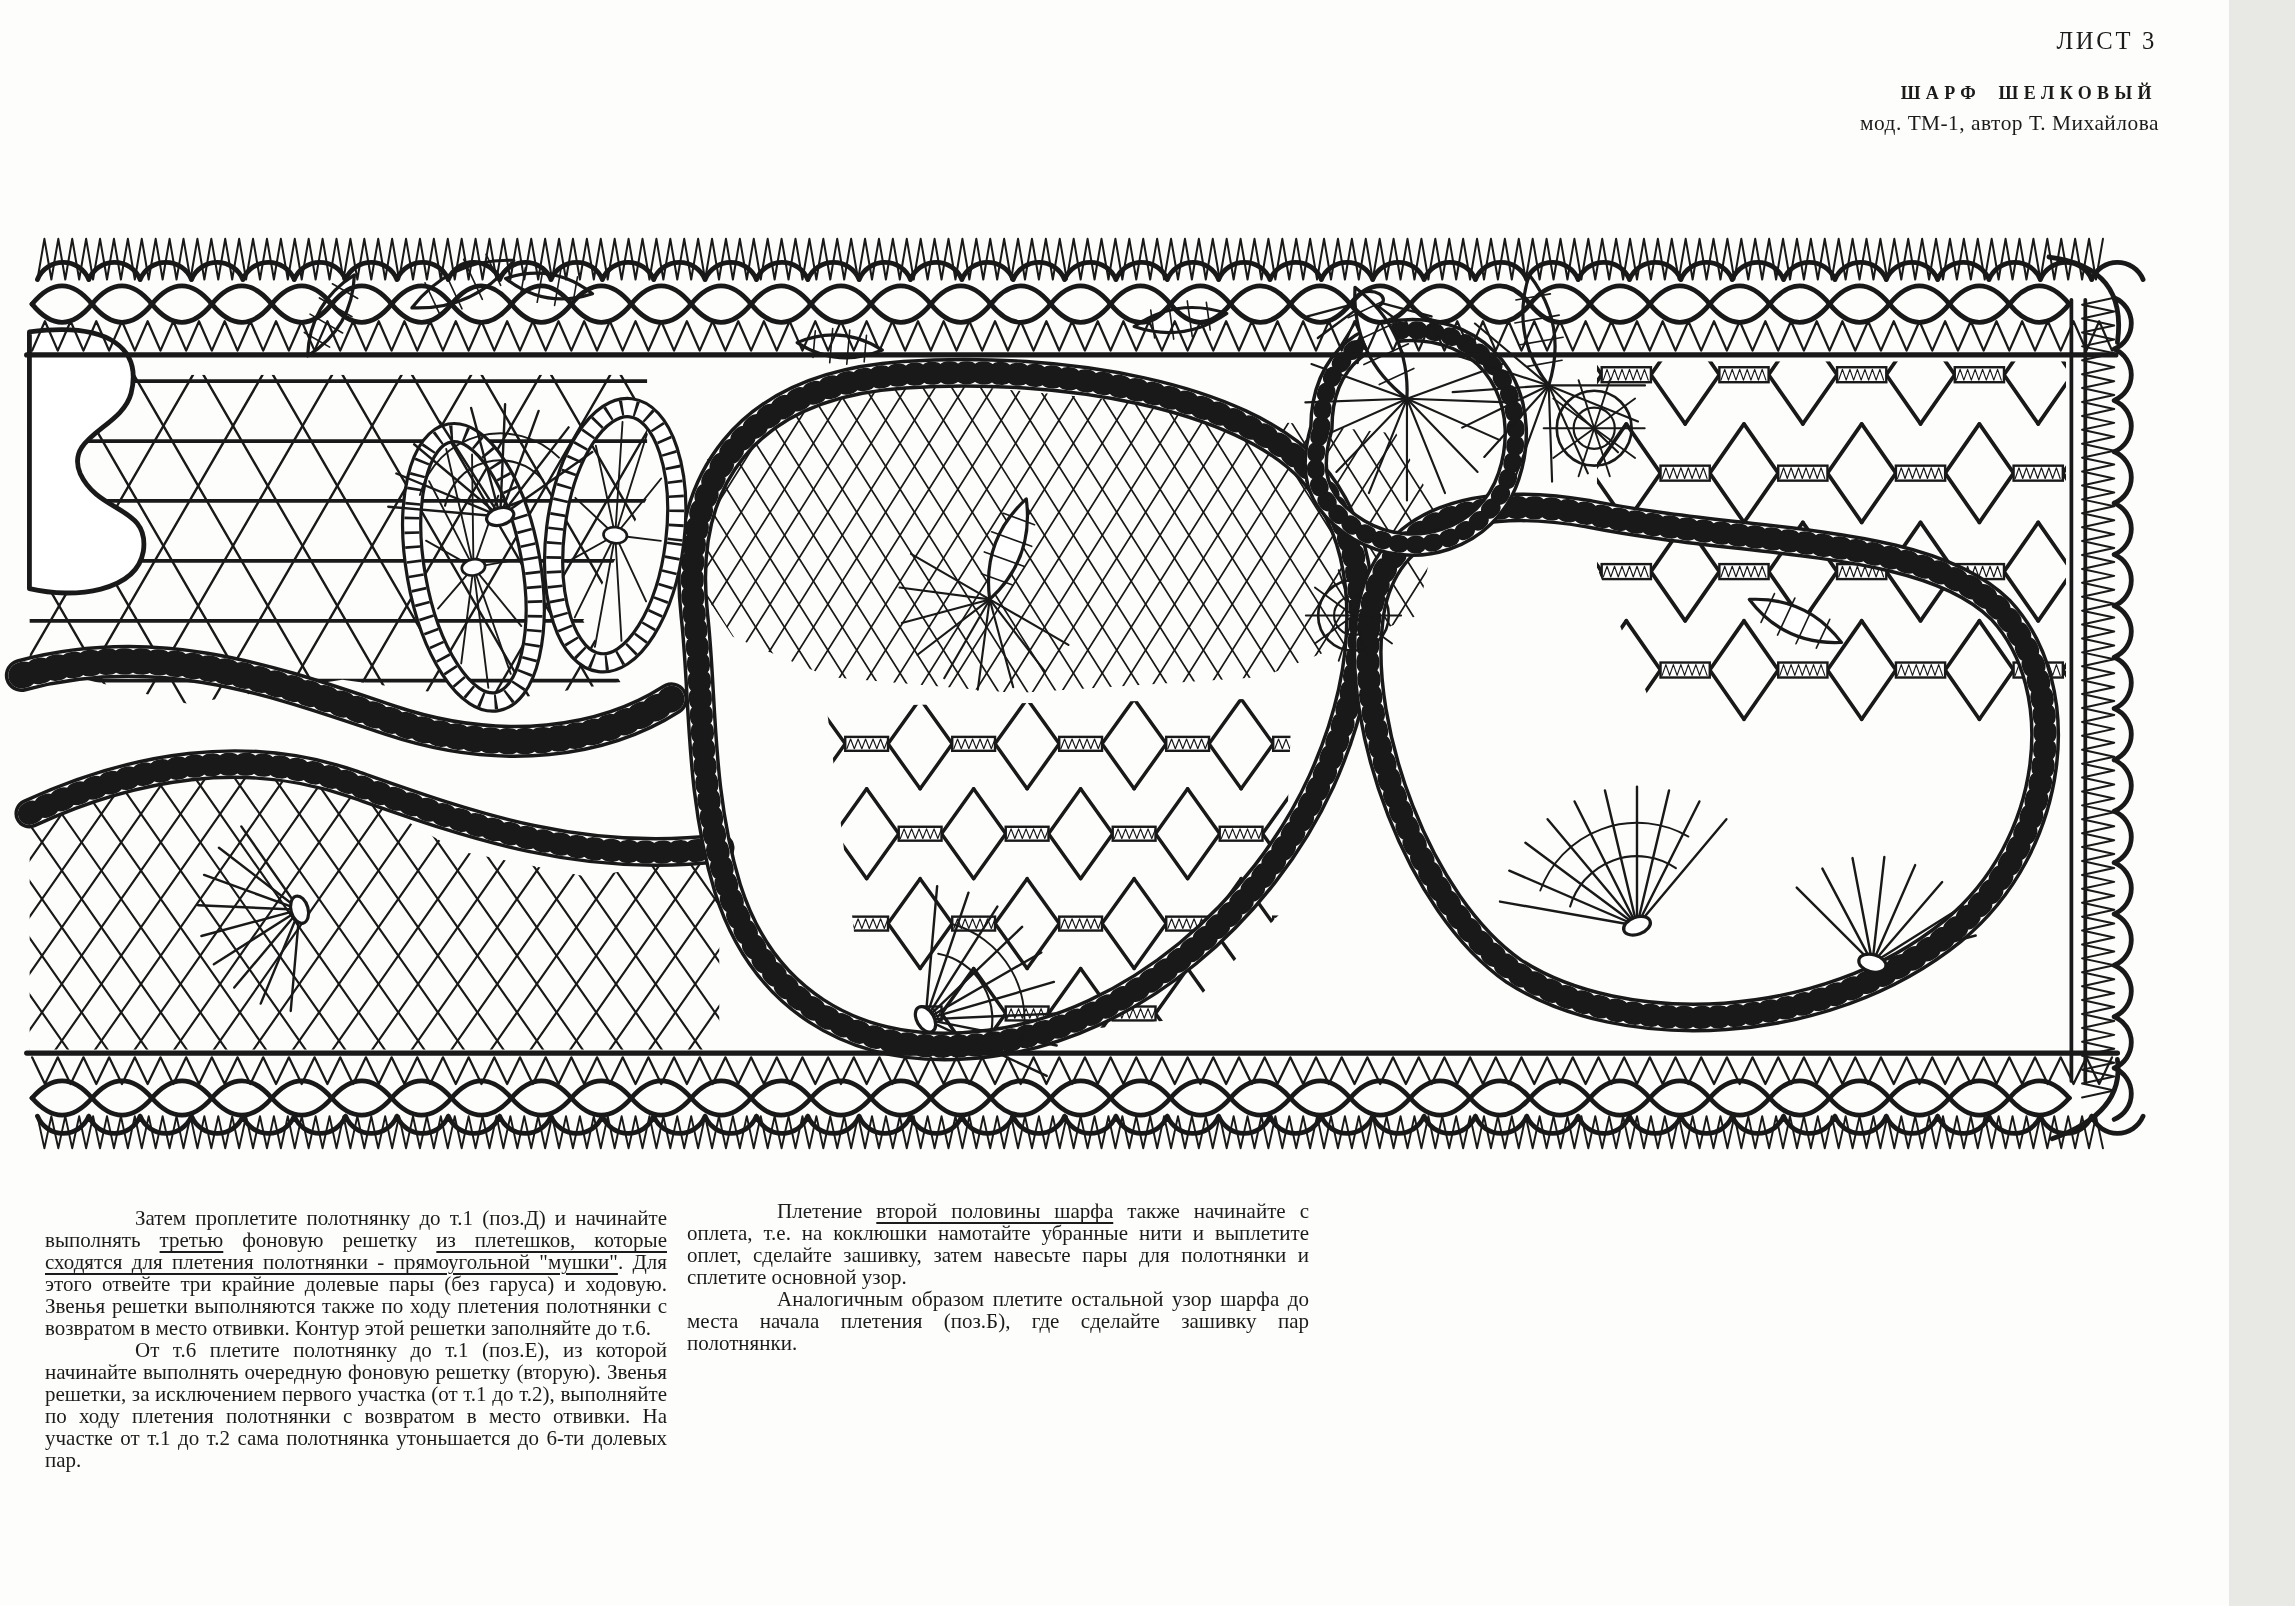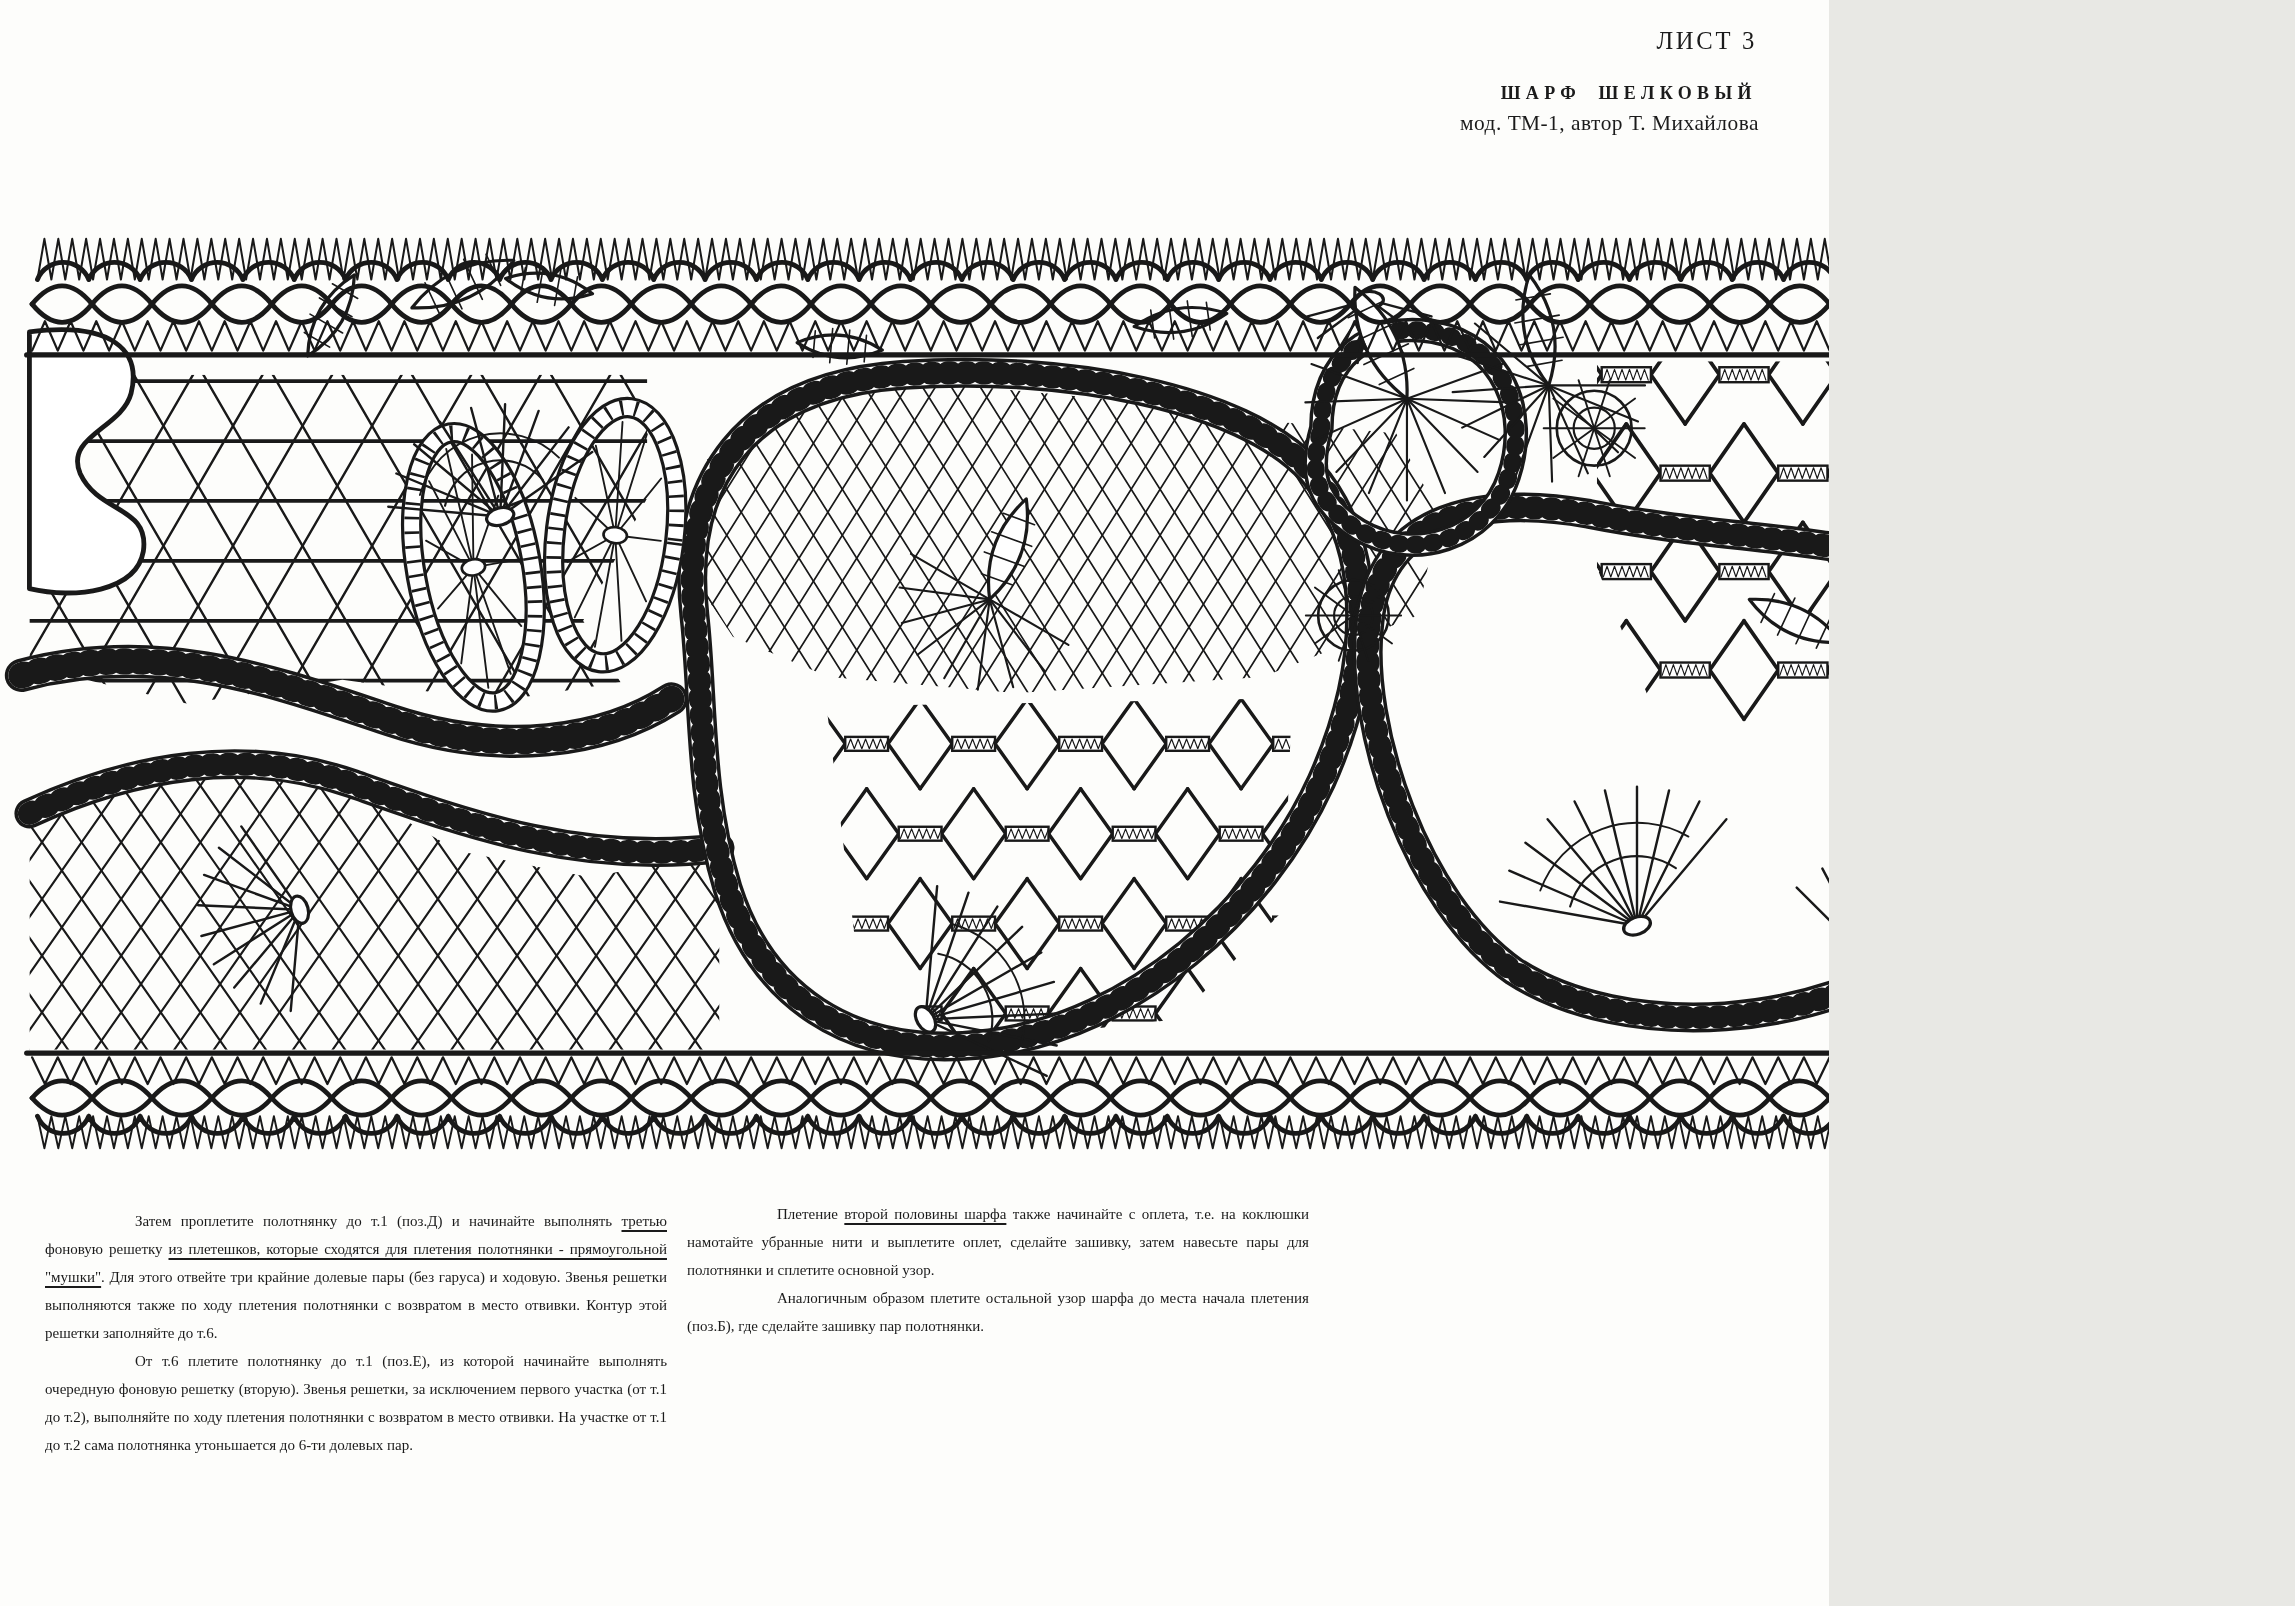--- a/index.html
+++ b/index.html
@@ -1,23 +1,23 @@
 <!DOCTYPE html>
 <html style="font-size:8.6px"><head>
 <meta charset="utf-8">
 <style>
   html,body{margin:0;padding:0;background:#e8e8e4;}
-  .page{position:relative;width:1829px;height:1607px;background:#fdfdfb;overflow:hidden;
+  .page{position:relative;width:2229px;height:1607px;background:#fdfdfb;overflow:hidden;
         font-family:"Liberation Serif",serif;color:#1b1b1b;}
   #lace{position:absolute;left:0;top:0;}
   .hdr{position:absolute;white-space:nowrap;}
   #sheet{top:27px;right:72px;font-size:24.6px;letter-spacing:2.7px;}
   #title{top:83px;right:72px;font-size:18px;font-weight:700;letter-spacing:5.4px;word-spacing:7.5px;}
   #model{top:111px;right:70px;font-size:21.4px;letter-spacing:0.5px;}
-  .col{position:absolute;width:622px;font-size:15px;line-height:28px;text-align:justify;}
+  .col{position:absolute;width:622px;font-size:21px;line-height:22px;text-align:justify;}
   .col p{margin:0;text-indent:90px;}
   .colL{left:45px;top:1207px;}
   .colR{left:687px;top:1200px;}
   .u{text-decoration:underline;text-decoration-thickness:1.6px;text-underline-offset:3.7px;}
 </style>
 </head>
 <body>
 
 <div class="page">
   <div class="hdr" id="sheet">ЛИСТ 3</div>

